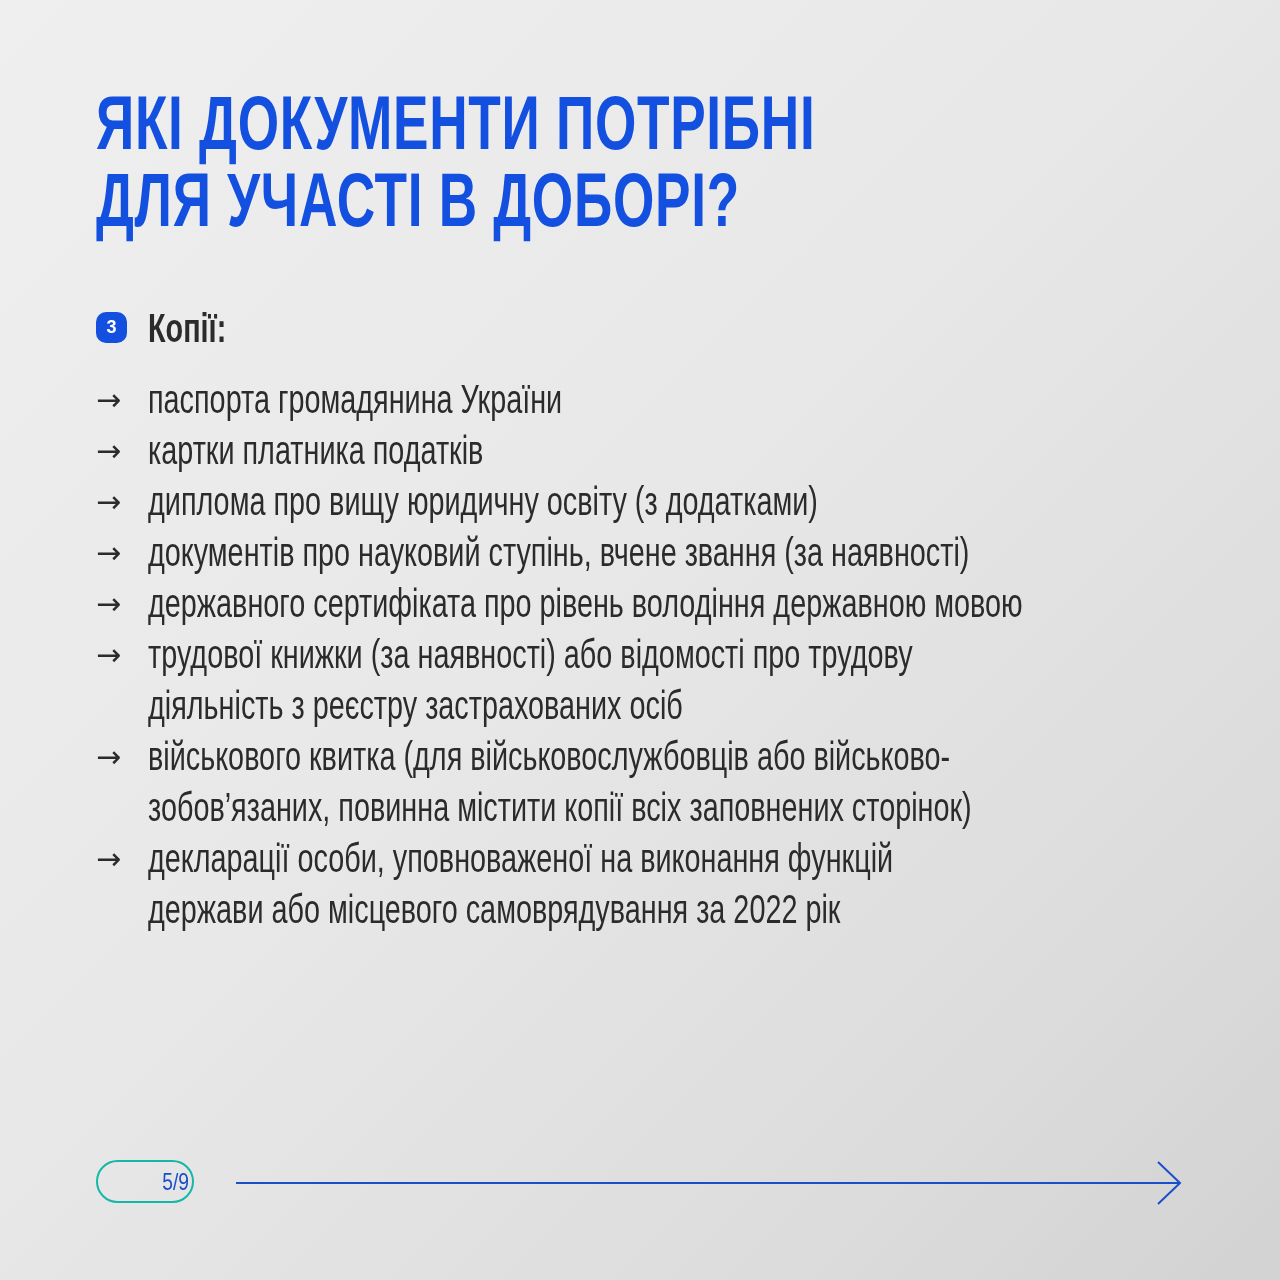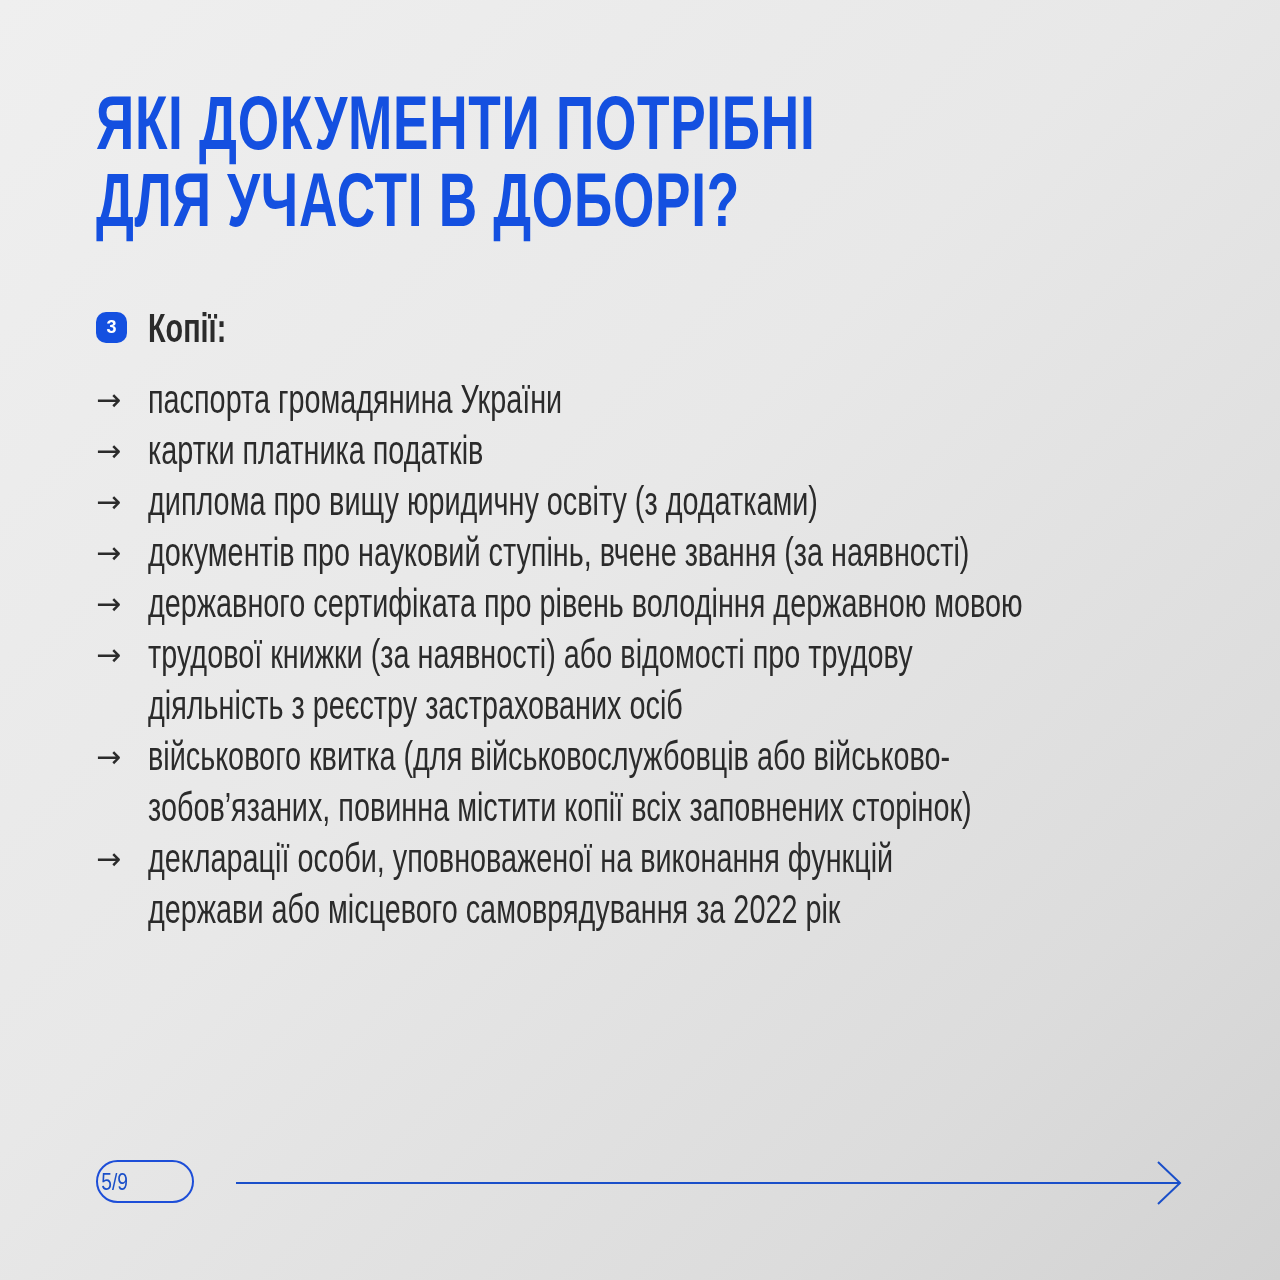--- a/index.html
+++ b/index.html
@@ -95,25 +95,25 @@
       transform: scaleX(0.72);
       color: #2b2b2b;
     }
 
     .footer-pill {
       position: absolute;
       left: 96px;
       top: 1160px;
       width: 98px;
       height: 43px;
-      border: 2px solid #1d4ed8;
+      border: 2px solid #14b8a6;
       border-radius: 24px;
       display: flex;
       align-items: center;
-      justify-content: flex-start;
+      justify-content: flex-end;
       color: #1a4fc9;
       font-size: 24px;
       box-sizing: border-box;
     }
     .footer-pill span {
       display: inline-block;
       transform: scaleX(0.8);
     }
     .footer-arrow {
       position: absolute;

